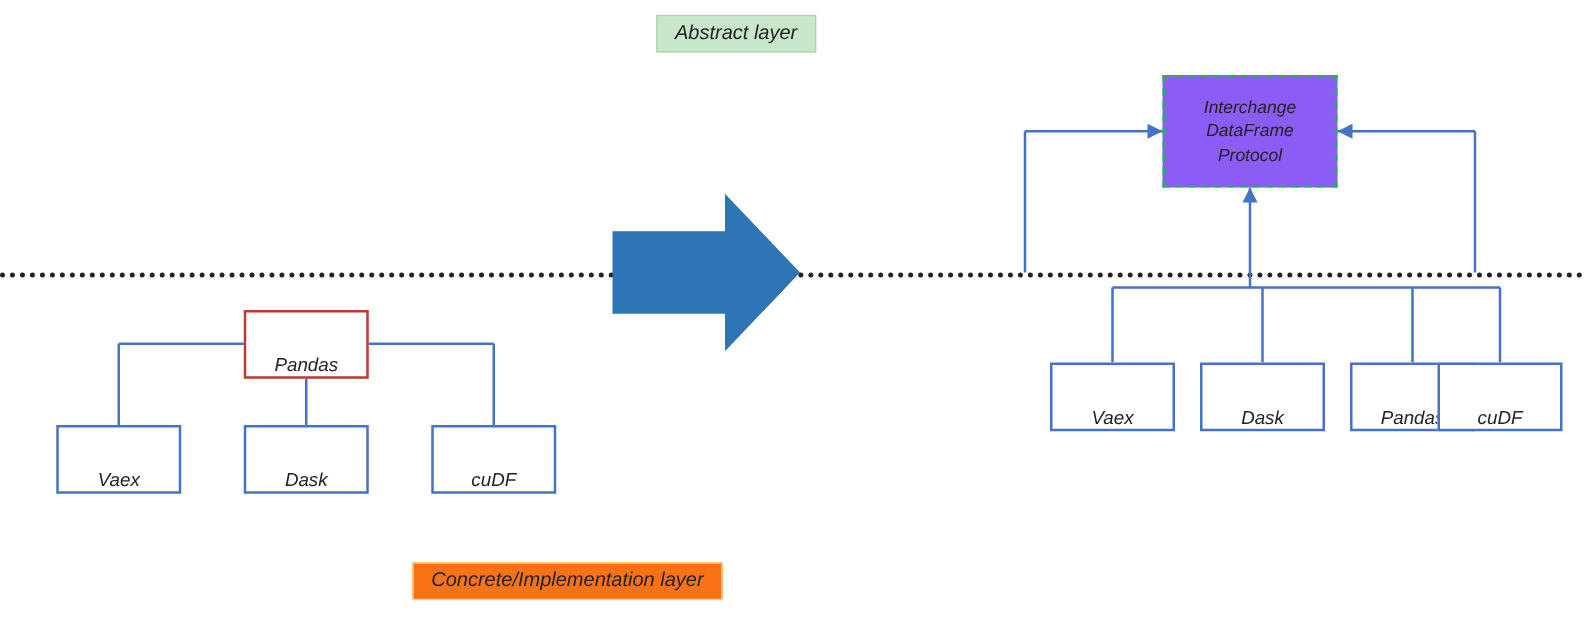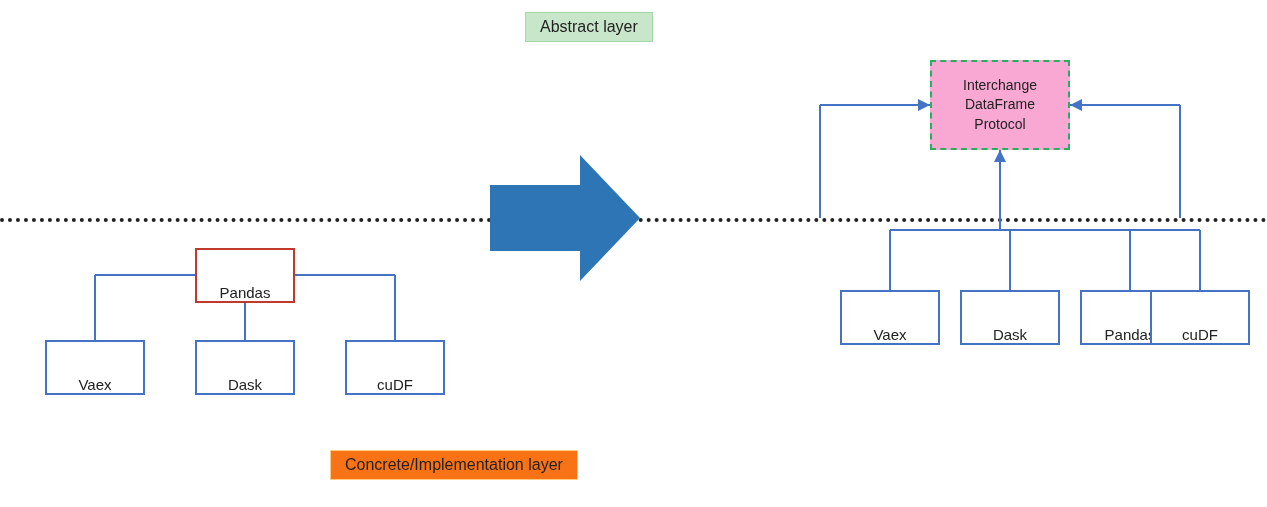--- a/index.html
+++ b/index.html
@@ -9,20 +9,21 @@
       background: #fff;
       font-family: Arial, sans-serif;
       position: relative;
       overflow: hidden;
     }
 
     .diagram-container {
       width: 1267px;
       height: 507px;
       position: relative;
+      font-style: italic;
     }
 
     
     .dotted-line {
       position: absolute;
       top: 218px;
       left: 0;
       width: 1267px;
       height: 4px;
       border-top: 4px dotted #222;
@@ -66,21 +67,21 @@
 
     .box-red {
       border-color: #c0392b;
       border-width: 2.5px;
     }
 
     
     .idp-box {
       position: absolute;
       border: 2.5px dashed #27ae60;
-      background: #f9a8d4;
+      background: #8b5cf6;
       display: flex;
       align-items: center;
       justify-content: center;
       text-align: center;
       font-size: 14px;
       color: #222;
       line-height: 1.4;
     }
 
     

